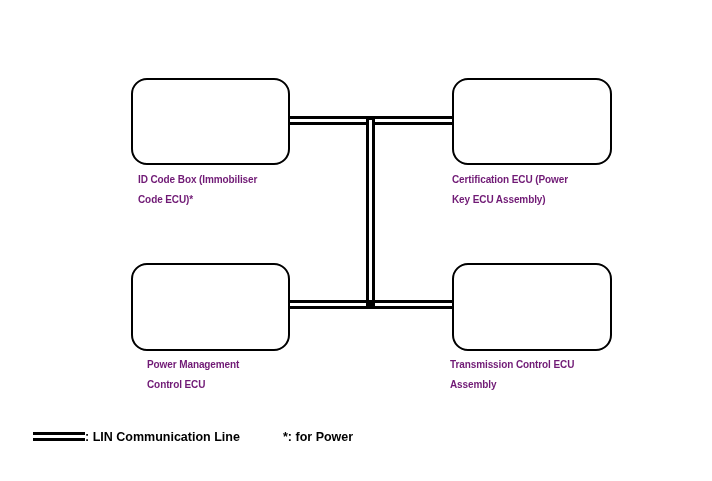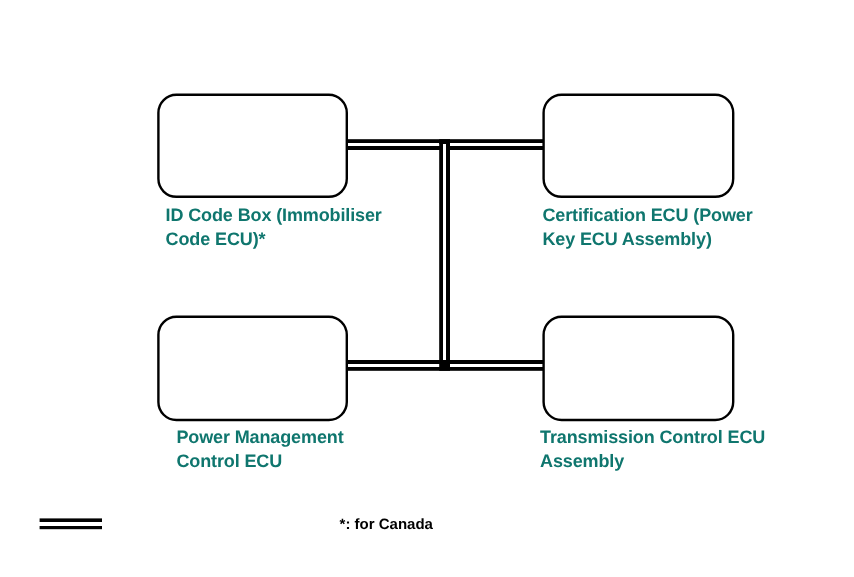--- a/index.html
+++ b/index.html
@@ -29,23 +29,23 @@
   }
   .node-tl { left: 131px; top: 78px;  width: 159px; height: 87px; }
   .node-tr { left: 452px; top: 78px;  width: 160px; height: 87px; }
   .node-bl { left: 131px; top: 263px; width: 159px; height: 88px; }
   .node-br { left: 452px; top: 263px; width: 160px; height: 88px; }
 
   
   .caption {
     position: absolute;
     font-family: "Liberation Sans", sans-serif;
-    font-size: 15px;
+    font-size: 10px;
     font-weight: bold;
-    color: #0f766e;
+    color: #701a75;
     line-height: 20px;
     letter-spacing: -0.1px;
     white-space: pre-line;
   }
   .cap-tl { left: 138px; top: 170px; width: 200px; }
   .cap-tr { left: 452px; top: 170px; width: 200px; }
   .cap-bl { left: 147px; top: 355px; width: 200px; }
   .cap-br { left: 450px; top: 355px; width: 210px; }
 
   
@@ -126,15 +126,16 @@
   <div class="caption cap-tl">ID Code Box (Immobiliser
 Code ECU)*</div>
   <div class="caption cap-tr">Certification ECU (Power
 Key ECU Assembly)</div>
   <div class="caption cap-bl">Power Management
 Control ECU</div>
   <div class="caption cap-br">Transmission Control ECU
 Assembly</div>
 
   <div class="legend-swatch"></div>
-  <div class="legend-text legend-canada">*: for Canada</div>
+  <div class="legend-text legend-lin">: LIN Communication Line</div>
+  <div class="legend-text legend-canada">*: for Power</div>
 
 </div>
 
 </body></html>

